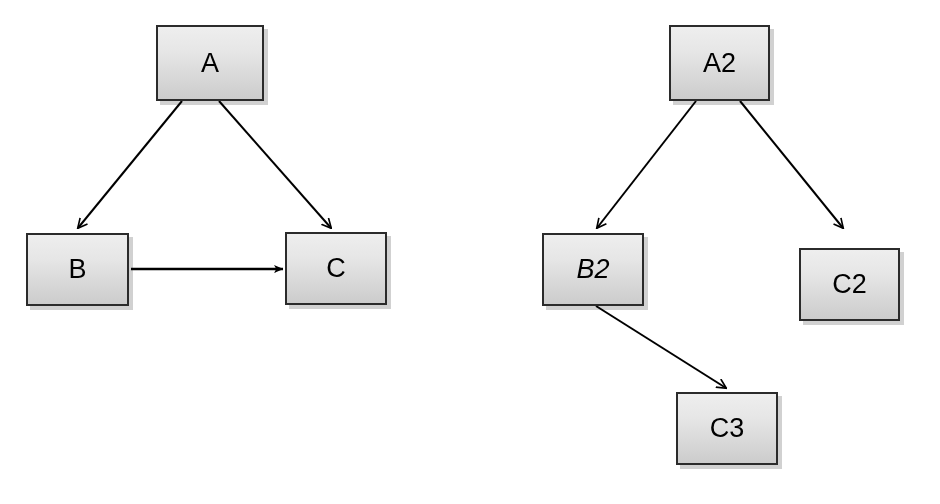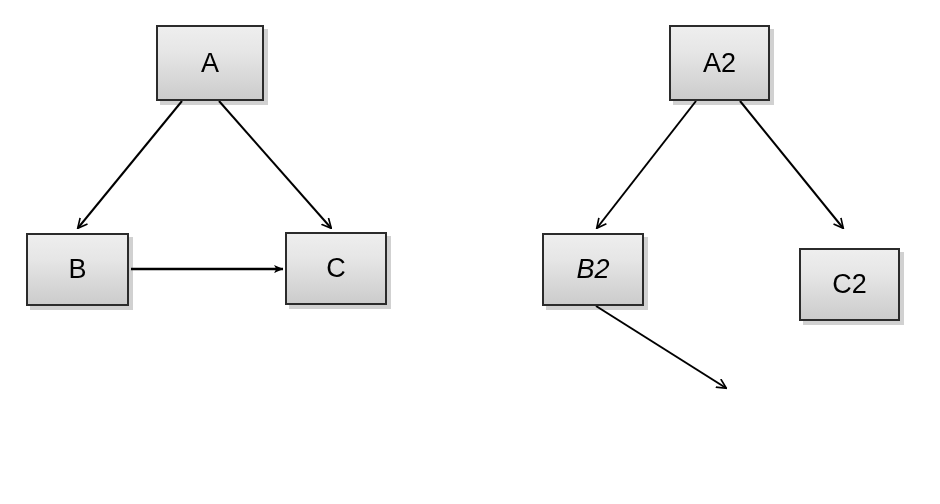--- a/index.html
+++ b/index.html
@@ -85,14 +85,17 @@
   </div>
 
   <div class="node" style="left:542px; top:233px; width:102px; height:73px;font-style:italic;">
     <span class="node-label">B2</span>
   </div>
 
   <div class="node" style="left:799px; top:232px; width:101px; height:73px;margin-top:16px;">
     <span class="node-label">C2</span>
   </div>
 
+  <div class="node" style="left:676px; top:392px; width:102px; height:73px;">
+    <span class="node-label">C3</span>
+  </div>
 
 </div>
 
 </body></html>

